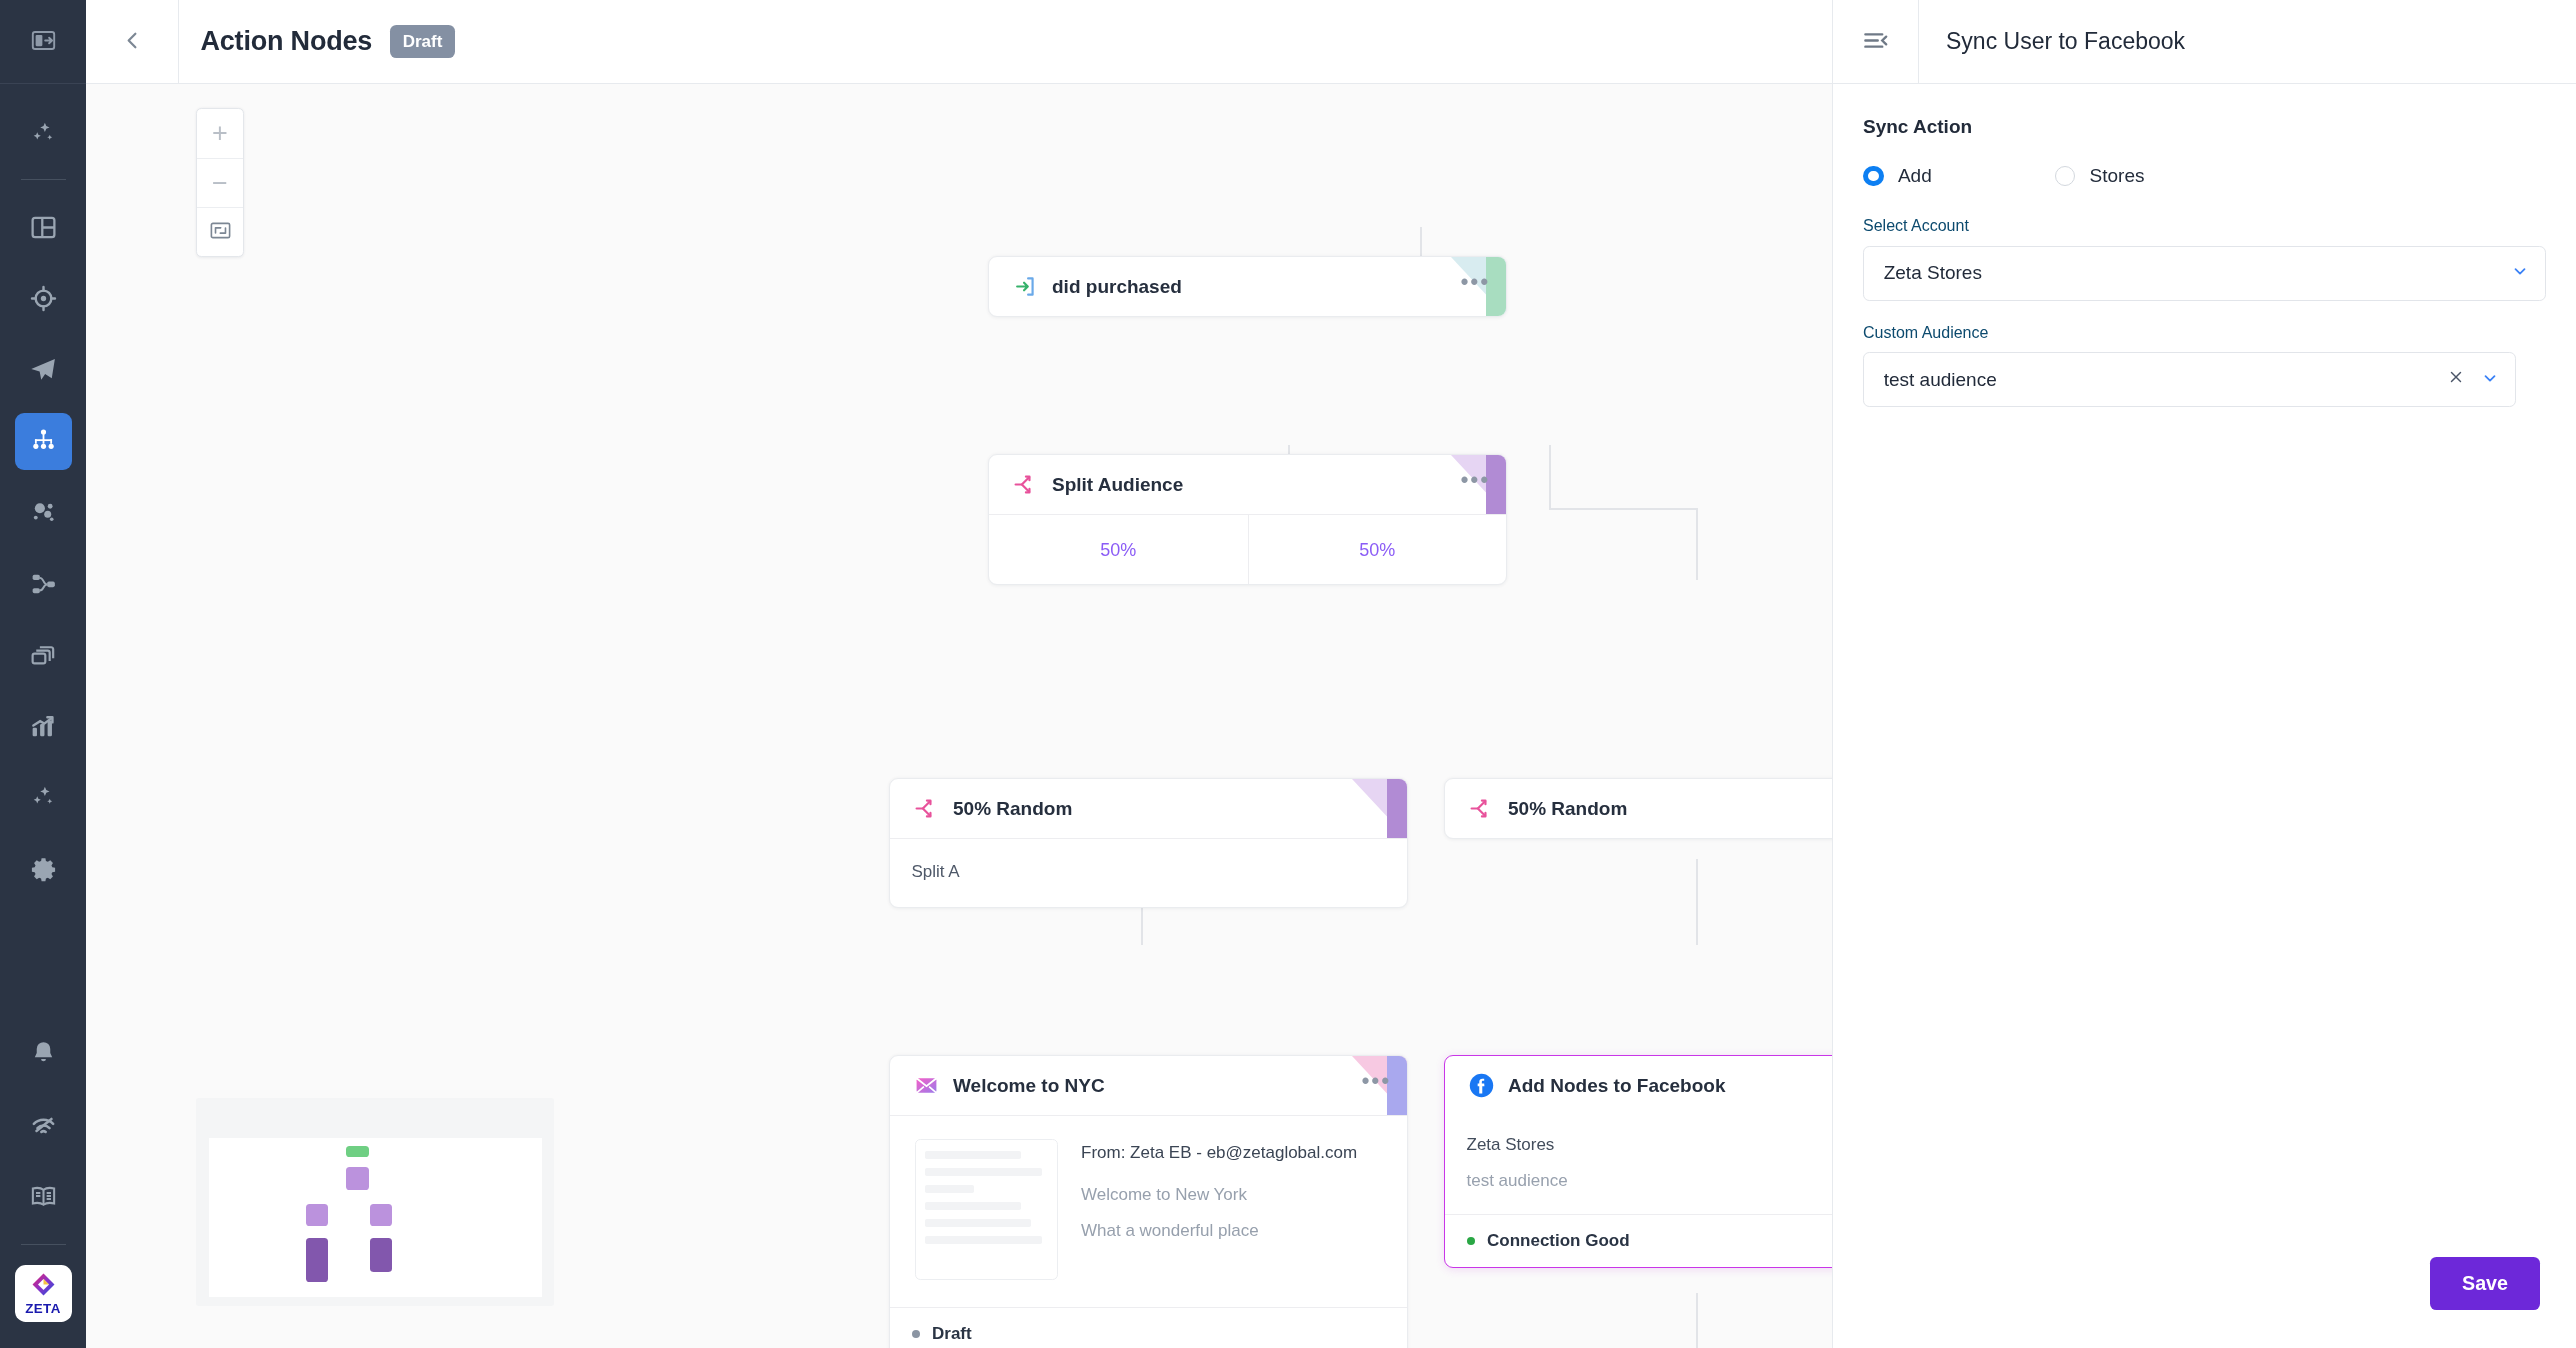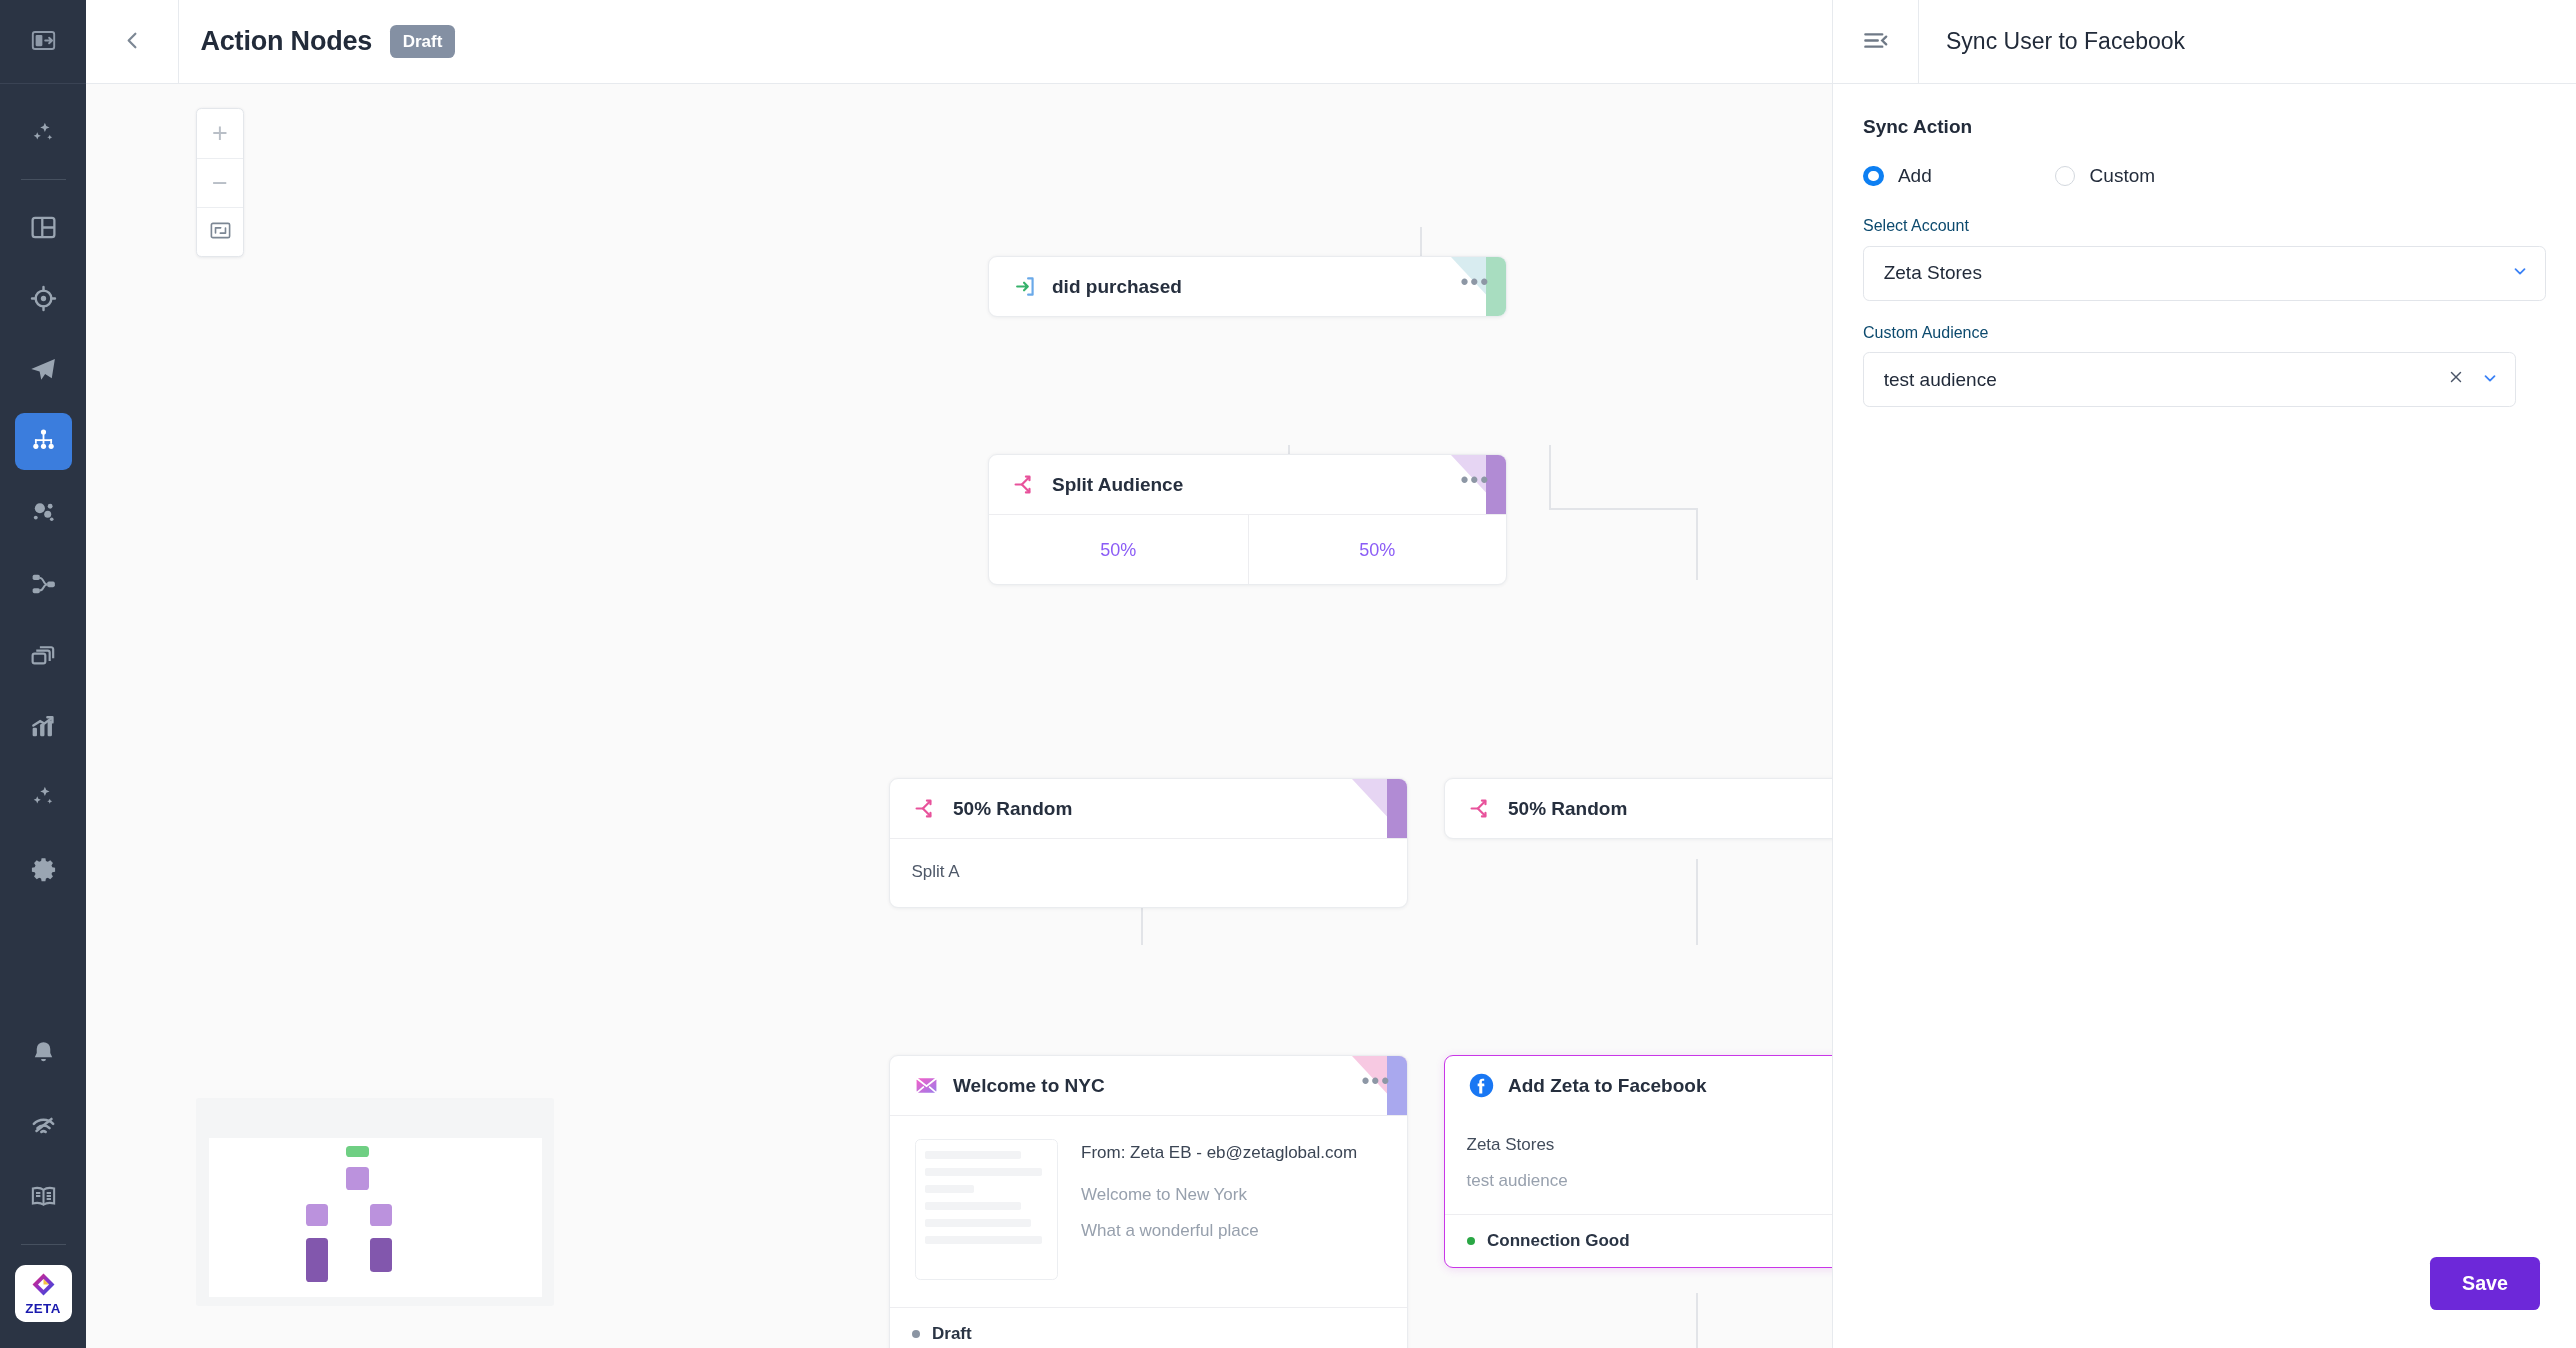--- a/index.html
+++ b/index.html
@@ -609,21 +609,21 @@
     </div>
 
     <div class="node selected" style="left:1358px; top:971px; width:519px;">
       <div class="node-head">
         <span class="ico">
           <svg width="27" height="27" viewBox="0 0 24 24">
             <circle cx="12" cy="12" r="10.4" fill="#1977f3"></circle>
             <path d="M14.6 12.6h-1.9V19h-2.7v-6.4H8.6v-2.3h1.4V8.8c0-1.9 1.1-2.9 2.8-2.9.8 0 1.6.1 1.6.1v1.8h-.9c-.9 0-1.2.5-1.2 1.1v1.4h2.1z" fill="#ffffff"></path>
           </svg>
         </span>
-        <span class="node-title">Add Zeta to Facebook</span>
+        <span class="node-title">Add Nodes to Facebook</span>
         <span class="node-dots">•••</span>
         <span class="corner">
           <span class="tri-a" style="border-top-color:#f0c9e0;"></span>
           <span class="tri-b" style="background:#a9a8ee;"></span>
         </span>
       </div>
       <div class="node-body">
         <div class="fb-line-1">Zeta Stores</div>
         <div class="fb-line-2">test audience</div>
       </div>
@@ -668,21 +668,21 @@
     <div class="panel-body">
       <div class="section-title">Sync Action</div>
 
       <div class="radio-row">
         <div class="radio-item">
           <span class="radio-circle on"></span>
           <span class="radio-label">Add</span>
         </div>
         <div class="radio-item second">
           <span class="radio-circle"></span>
-          <span class="radio-label">Custom</span>
+          <span class="radio-label">Stores</span>
         </div>
       </div>
 
       <div class="field-group">
         <div class="field-label">Select Account</div>
         <div class="select-box">
           <span class="select-val">Zeta Stores</span>
           <span class="chev">
             <svg width="18" height="18" viewBox="0 0 24 24" fill="none" stroke="#3b82f6" stroke-width="2.4" stroke-linecap="round" stroke-linejoin="round">
               <path d="M6 9.5l6 6 6-6"></path>

